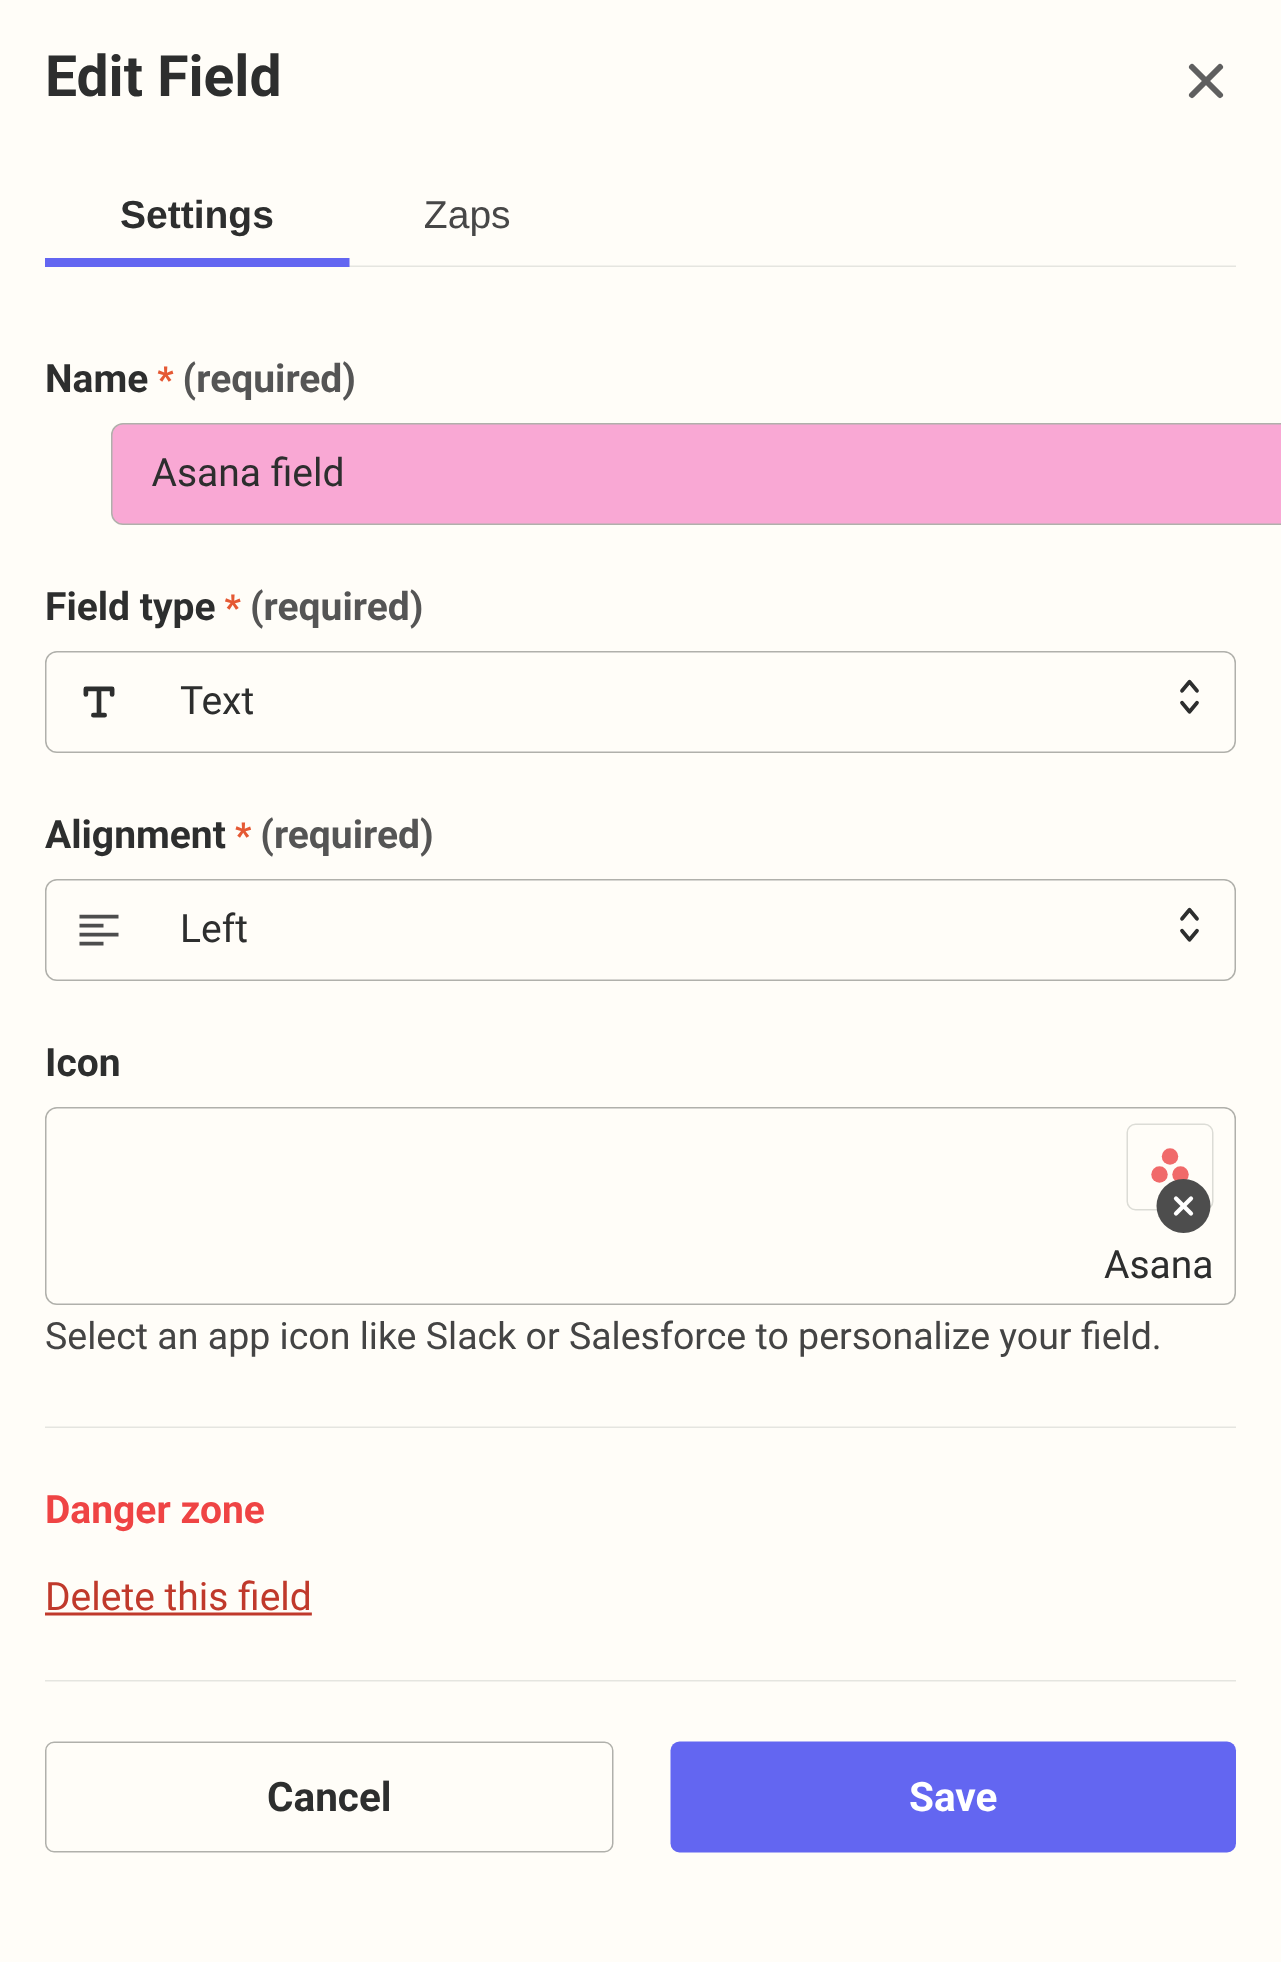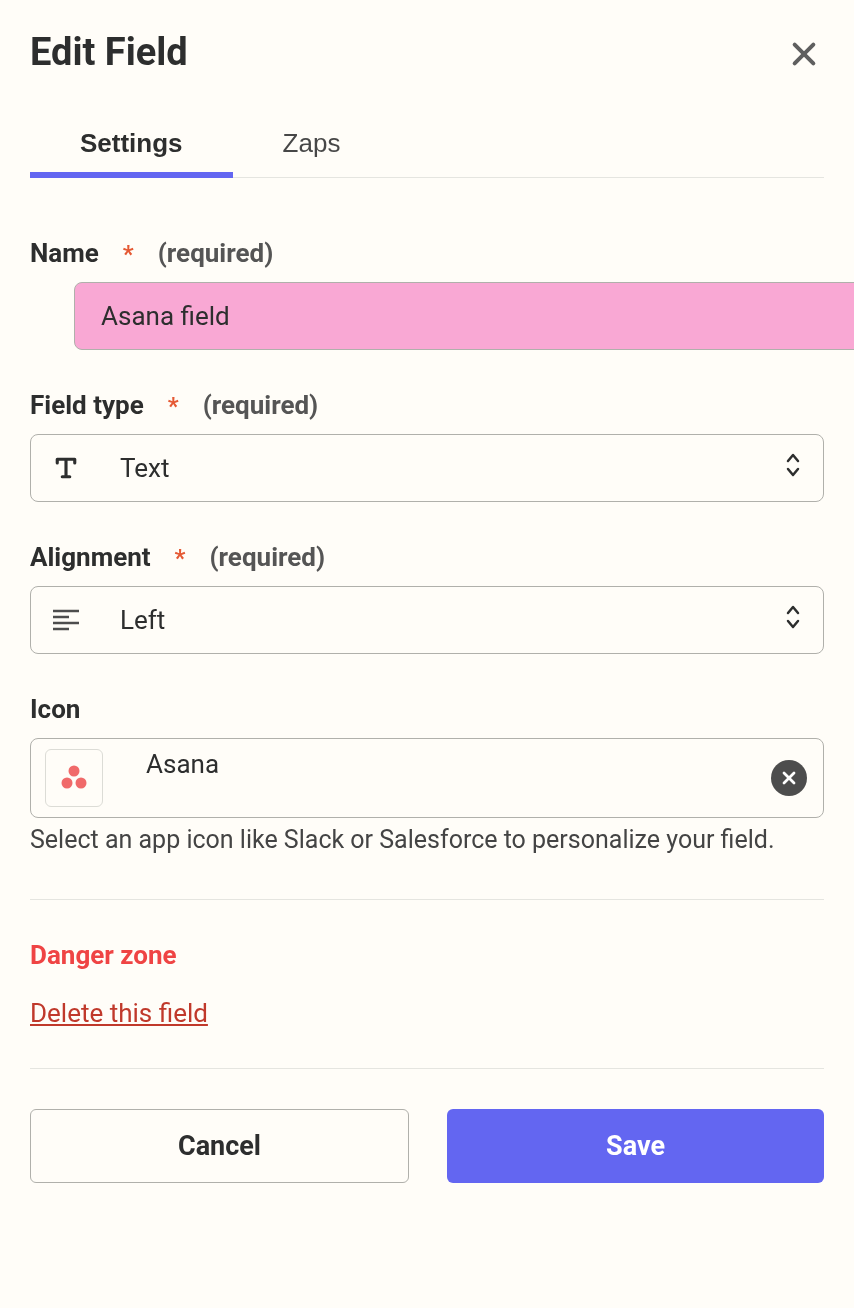--- a/index.html
+++ b/index.html
@@ -66,21 +66,21 @@
     .tab:not(.active) {
       color: #474747;
       font-weight: 500;
     }
     .form-group {
       margin-bottom: 40px;
     }
     .label-row {
       display: flex;
       align-items: baseline;
-      gap: 24px;
+      gap: 6px;
       margin-bottom: 14px;
     }
     .field-label {
       font-size: 26px;
       font-weight: 700;
       color: #2d2e2e;
     }
     .required-star {
       color: #e55934;
       font-size: 24px;
@@ -136,26 +136,27 @@
     }
     .icon-select-btn {
       width: 100%;
       padding: 10px 14px;
       font-size: 26px;
       border: 1px solid #b0b0ab;
       border-radius: 8px;
       background: #fffdf8;
       color: #2d2e2e;
       display: flex;
-      align-items: flex-start;
+      align-items: flex-end;
       cursor: pointer;
       font-family: inherit;
       text-align: left;
       position: relative;
       gap: 22px;
+      flex-direction: column;
     }
     .icon-tile {
       width: 58px;
       height: 58px;
       border: 1px solid #dcdcd6;
       border-radius: 6px;
       display: flex;
       align-items: center;
       justify-content: center;
       background: #fffdf8;

